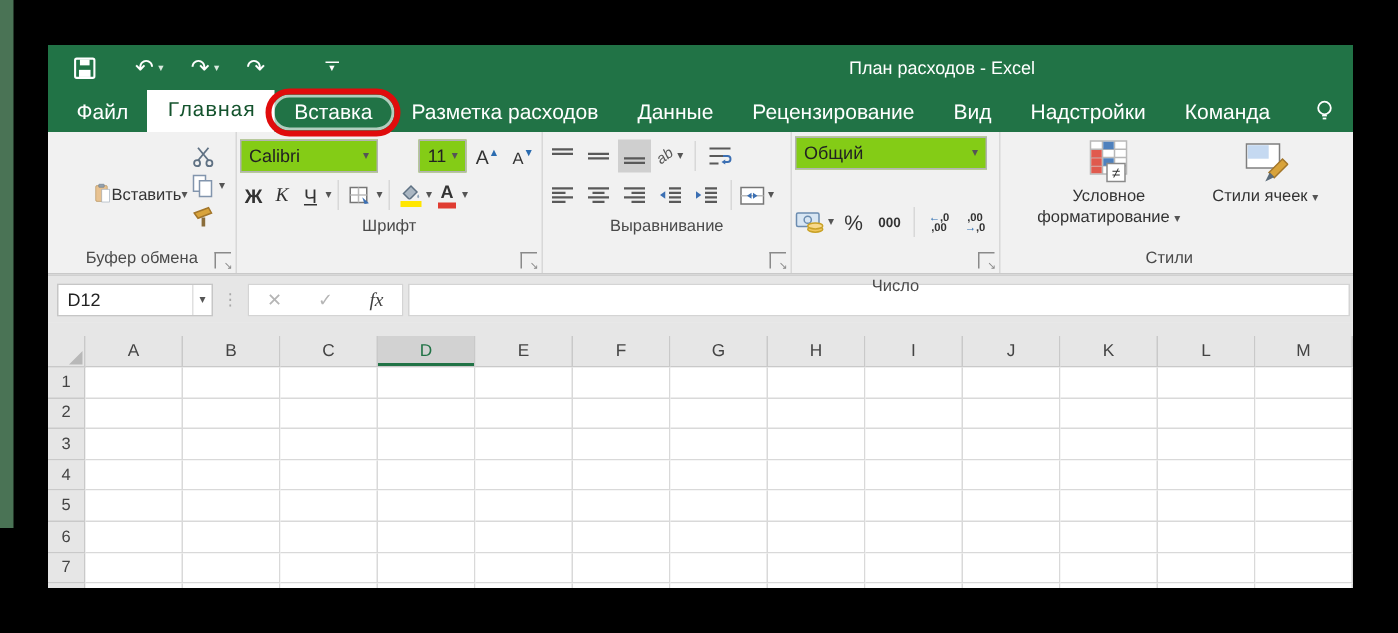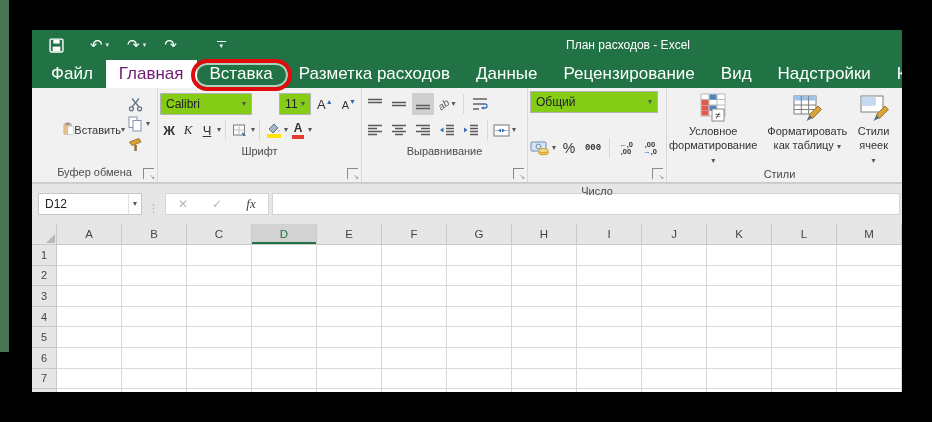--- a/index.html
+++ b/index.html
@@ -23,23 +23,23 @@
   .qat-customize { display:flex; flex-direction:column; align-items:center; margin-left:40px; }
   .qat-customize .bar { width:9px; border-top:1.5px solid #fff; margin-bottom:1px; }
   .qat-customize .dd { font-size:7px; color:#fff; line-height:.8; }
   .title { position:absolute; left:596px; top:0; transform:translateX(-50%);
            line-height:30px; font-size:12px; color:#ffffff; white-space:nowrap; }
 
   
   .tabrow { height:28px; background:#217346; flex:0 0 auto; display:flex; align-items:stretch;
             padding-left:6px; }
   #tabs { display:flex; }
-  .tab { position:relative; padding:0 13px; line-height:28px; font-size:17px; color:#fff;
+  .tab { position:relative; padding:0 13px; line-height:28px; font-size:14px; color:#fff;
          white-space:nowrap; }
-  .tab.active { background:#fff; color:#701a75; }
+  .tab.active { background:#fff; color:#14532d;font-family:Liberation Mono, monospace; }
   .annotation { position:absolute; left:-6px; right:-6px; top:-1px; bottom:-3px;
                 border:4px solid #e00c0c; border-radius:16px;
                 box-shadow: inset 0 0 0 2px rgba(255,255,255,.65); pointer-events:none; z-index:3; }
   .bulb { margin-left:auto; display:flex; align-items:center; padding-right:12px; }
 
   
   .ribbon { height:95px; background:#f1f1f1; border-bottom:1px solid #c9c9c9; flex:0 0 auto;
             display:flex; align-items:stretch; }
   .group { position:relative; border-right:1px solid #d8d8d8; display:flex; flex-direction:column;
            padding:3px 2px 0 2px; }
@@ -87,34 +87,34 @@
   .icon-btn { height:22px; min-width:22px; display:flex; align-items:center; justify-content:center; gap:2px; }
   .icon-btn.pressed { background:#cfcfcf; }
   .orient { font-size:10px; color:#555; transform:rotate(-38deg); display:inline-block; font-style:italic; }
 
   
   .g-num { width:139px;gap:24px; }
   .n-row1 { height:26px; display:flex; align-items:center; }
   .combo-num { width:128px; }
   .n-row2 { height:26px; display:flex; align-items:center; gap:2px; }
   .pct { font-size:14px; color:#333; }
-  .zeros { font-size:9px; color:#333; letter-spacing:0; font-weight:bold;font-family:Liberation Mono, monospace; }
+  .zeros { font-size:9px; color:#333; letter-spacing:0; font-weight:bold; }
   .decimal { display:flex; flex-direction:column; align-items:center; line-height:1; font-size:7.5px;
              color:#333; font-weight:bold; }
   .decimal .arr { color:#2b6cb0; }
 
   
   .g-styles { width:225px; border-right:none; }
   .s-content { flex:1; display:flex; justify-content:center; gap:10px; padding-top:2px; }
   .style-big { display:flex; flex-direction:column; align-items:center; text-align:center; }
   .style-big .biglabel { font-size:11px; color:#333; line-height:1.25; margin-top:2px; max-width:118px; }
 
   
   .formulabar { height:32px; background:#e6e6e6; border-top:1px solid #d0d0d0; flex:0 0 auto;
-                display:flex; align-items:flex-end; padding:0 2px 0 6px; }
+                display:flex; align-items:center; padding:0 2px 0 6px; }
   .namebox { width:104px; height:22px; background:#fff; border:1px solid #c6c6c6;
              display:flex; align-items:center; font-size:12px; color:#222; padding-left:6px; }
   .namebox .dd { margin-left:auto; padding:0 4px; border-left:1px solid #e0e0e0; height:100%;
                  display:flex; align-items:center; }
   .fdots { color:#a8a8a8; font-size:11px; padding:0 6px; font-family:"DejaVu Sans", sans-serif; }
   .fbtns { height:22px; background:#fff; border:1px solid #d4d4d4; display:flex; align-items:center; }
   .fbtn { width:34px; text-align:center; font-size:12px; color:#b5b5b5;
           font-family:"DejaVu Sans", sans-serif; }
   .fx { font-style:italic; color:#3f3f3f; font-family:"Liberation Serif", serif; font-size:13px; }
   .formula-field { flex:1; height:22px; background:#fff; border:1px solid #d4d4d4; margin-left:3px; }
@@ -443,33 +443,20 @@
                 <rect x="3.5" y="18" width="7" height="4.5" fill="#e05a4e"></rect>
               <rect x="11.5" y="1.5" width="7" height="5" fill="#4f81bd"></rect>
                 <rect x="11.5" y="12.5" width="7" height="5" fill="#4f81bd"></rect>
               <rect x="14" y="16" width="12" height="12" fill="#fff" stroke="#8a8a8a"></rect>
               <text x="20" y="25.5" text-anchor="middle" font-size="10" fill="#333">≠</text>
             </svg>
             <span class="biglabel"><span>Условное форматирование</span> <span class="dd">▾</span></span>
           </div>
           <div class="style-big">
             <svg width="30" height="30" viewBox="0 0 30 30">
-              <rect x="2" y="3" width="22" height="18" fill="#fff" stroke="#7f7f7f"></rect>
-              <rect x="2" y="3" width="22" height="4.5" fill="#9dc3e6"></rect>
-              <line x1="9.3" y1="3" x2="9.3" y2="21" stroke="#7f7f7f"></line>
-                <line x1="16.6" y1="3" x2="16.6" y2="21" stroke="#7f7f7f"></line>
-              <line x1="2" y1="12" x2="24" y2="12" stroke="#7f7f7f"></line>
-                <line x1="2" y1="16.5" x2="24" y2="16.5" stroke="#7f7f7f"></line>
-              <path d="M17 22 l9 -9 l3.5 3.5 l-9 9 Z" fill="#d8a33b" stroke="#a3762a"></path>
-              <path d="M14.5 28 l3 -6 l3 3 Z" fill="#5a6b7a"></path>
-            </svg>
-            <span class="biglabel"><span>Форматировать как таблицу</span> <span class="dd">▾</span></span>
-          </div>
-          <div class="style-big">
-            <svg width="30" height="30" viewBox="0 0 30 30">
               <rect x="2" y="3" width="22" height="16" fill="#fff" stroke="#7f7f7f"></rect>
               <rect x="2.8" y="3.8" width="14" height="9" fill="#c5d9f1"></rect>
               <path d="M17 22 l9 -9 l3.5 3.5 l-9 9 Z" fill="#d8a33b" stroke="#a3762a"></path>
               <path d="M14.5 28 l3 -6 l3 3 Z" fill="#5a6b7a"></path>
             </svg>
             <span class="biglabel"><span>Стили ячеек</span> <span class="dd">▾</span></span>
           </div>
         </div>
         <div class="group-label">Стили</div>
       </div>

